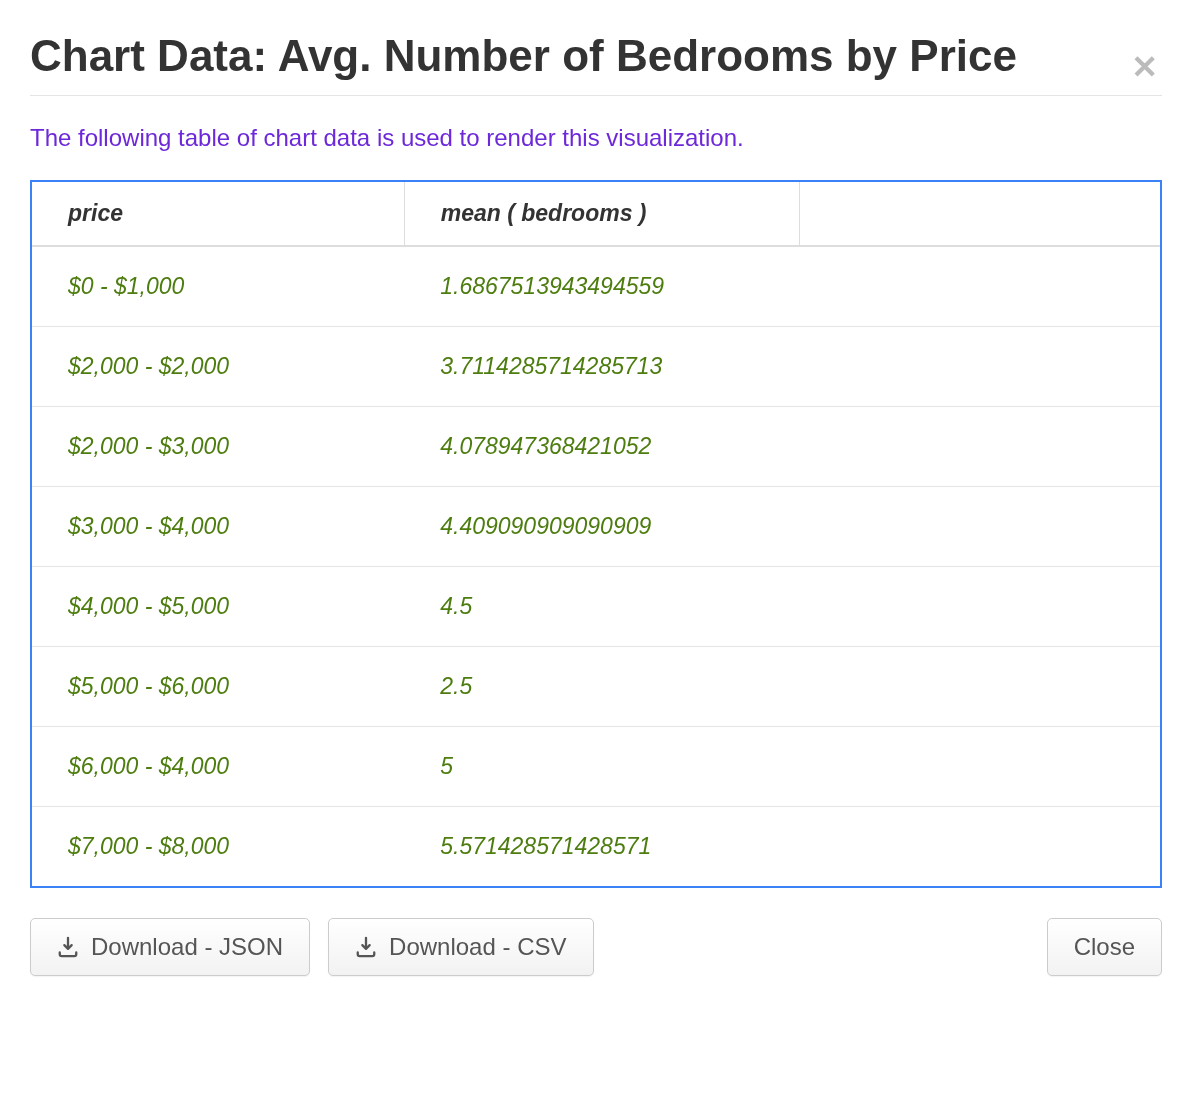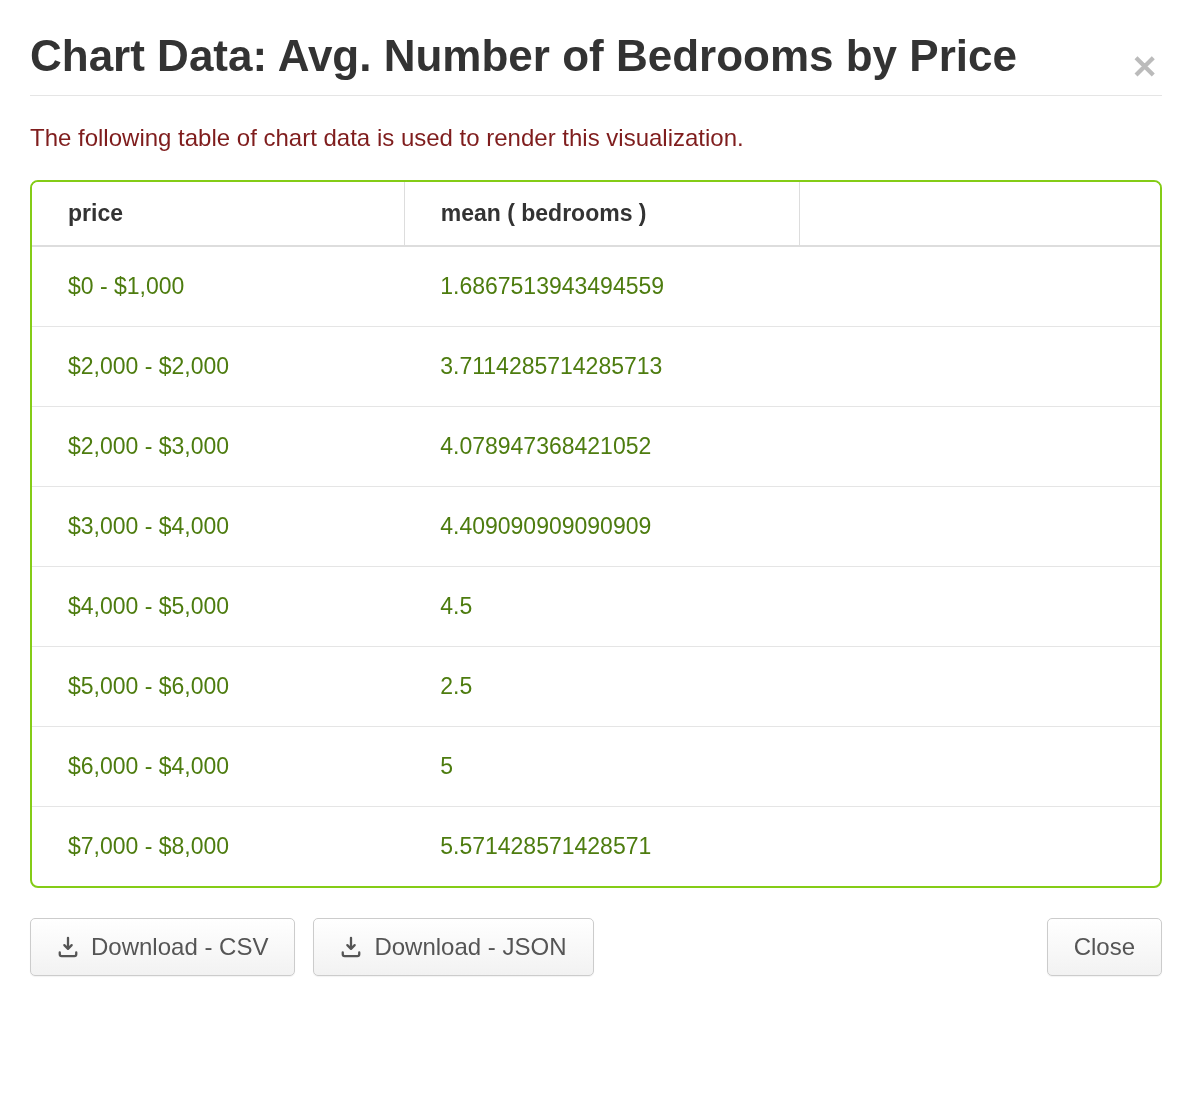--- a/index.html
+++ b/index.html
@@ -35,27 +35,28 @@
       color: #bbb;
       cursor: pointer;
       line-height: 1;
       padding: 0 4px;
     }
     .modal-body {
       padding-top: 28px;
     }
     .description {
       font-size: 24px;
-      color: #7f1d1d;
+      color: #6d28d9;
       margin-bottom: 28px;
     }
     .table-wrap {
-      border: 2px solid #84cc16;
-      border-radius: 8px;
+      border: 2px solid #3b82f6;
+      border-radius: 0;
       overflow: hidden;
+      font-style: italic;
     }
     table {
       width: 100%;
       border-collapse: collapse;
       font-size: 23px;
     }
     thead th {
       text-align: left;
       font-weight: 700;
       color: #333;
@@ -165,28 +166,28 @@
     </div>
   </div>
 
   <div class="modal-footer">
     <div class="footer-left">
       <button class="btn">
         <svg class="dl-icon" viewBox="0 0 24 24">
             <path d="M12 2v12m0 0l-4-4m4 4l4-4" stroke="#555" stroke-width="2.5" fill="none" stroke-linecap="round" stroke-linejoin="round"></path>
             <path d="M3 18v2a2 2 0 002 2h14a2 2 0 002-2v-2" stroke="#555" stroke-width="2.5" fill="none" stroke-linecap="round"></path>
           </svg>
-        <span>Download - CSV</span>
+        <span>Download - JSON</span>
       </button>
       <button class="btn">
         <svg class="dl-icon" viewBox="0 0 24 24">
             <path d="M12 2v12m0 0l-4-4m4 4l4-4" stroke="#555" stroke-width="2.5" fill="none" stroke-linecap="round" stroke-linejoin="round"></path>
             <path d="M3 18v2a2 2 0 002 2h14a2 2 0 002-2v-2" stroke="#555" stroke-width="2.5" fill="none" stroke-linecap="round"></path>
           </svg>
-        <span>Download - JSON</span>
+        <span>Download - CSV</span>
       </button>
     </div>
     <button class="btn">
       <span>Close</span>
     </button>
   </div>
 
 </div>
 
 </body></html>

